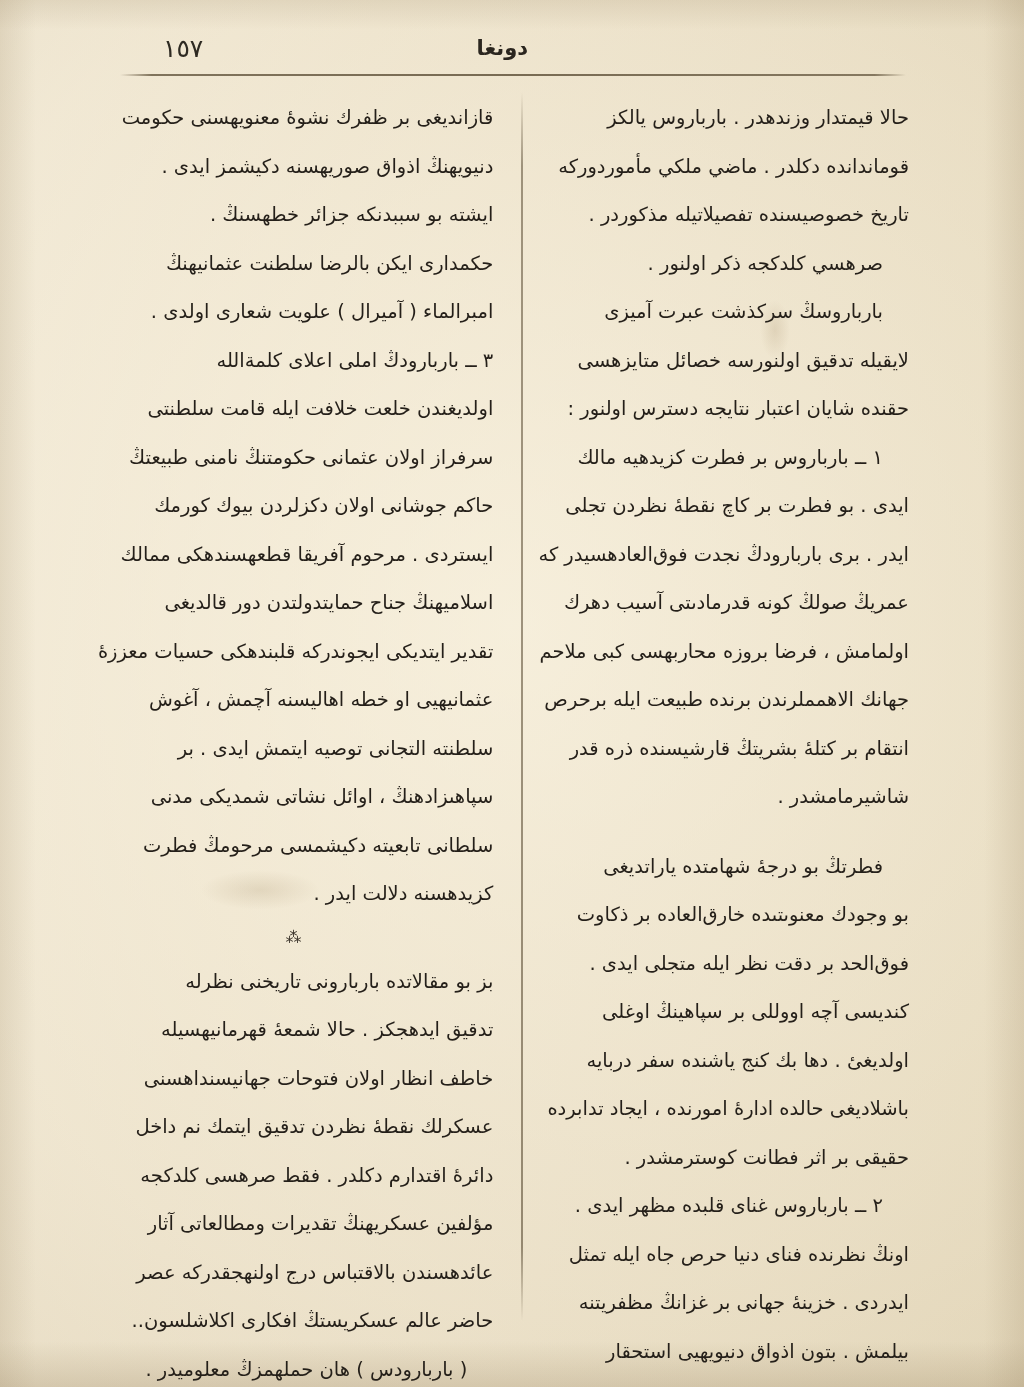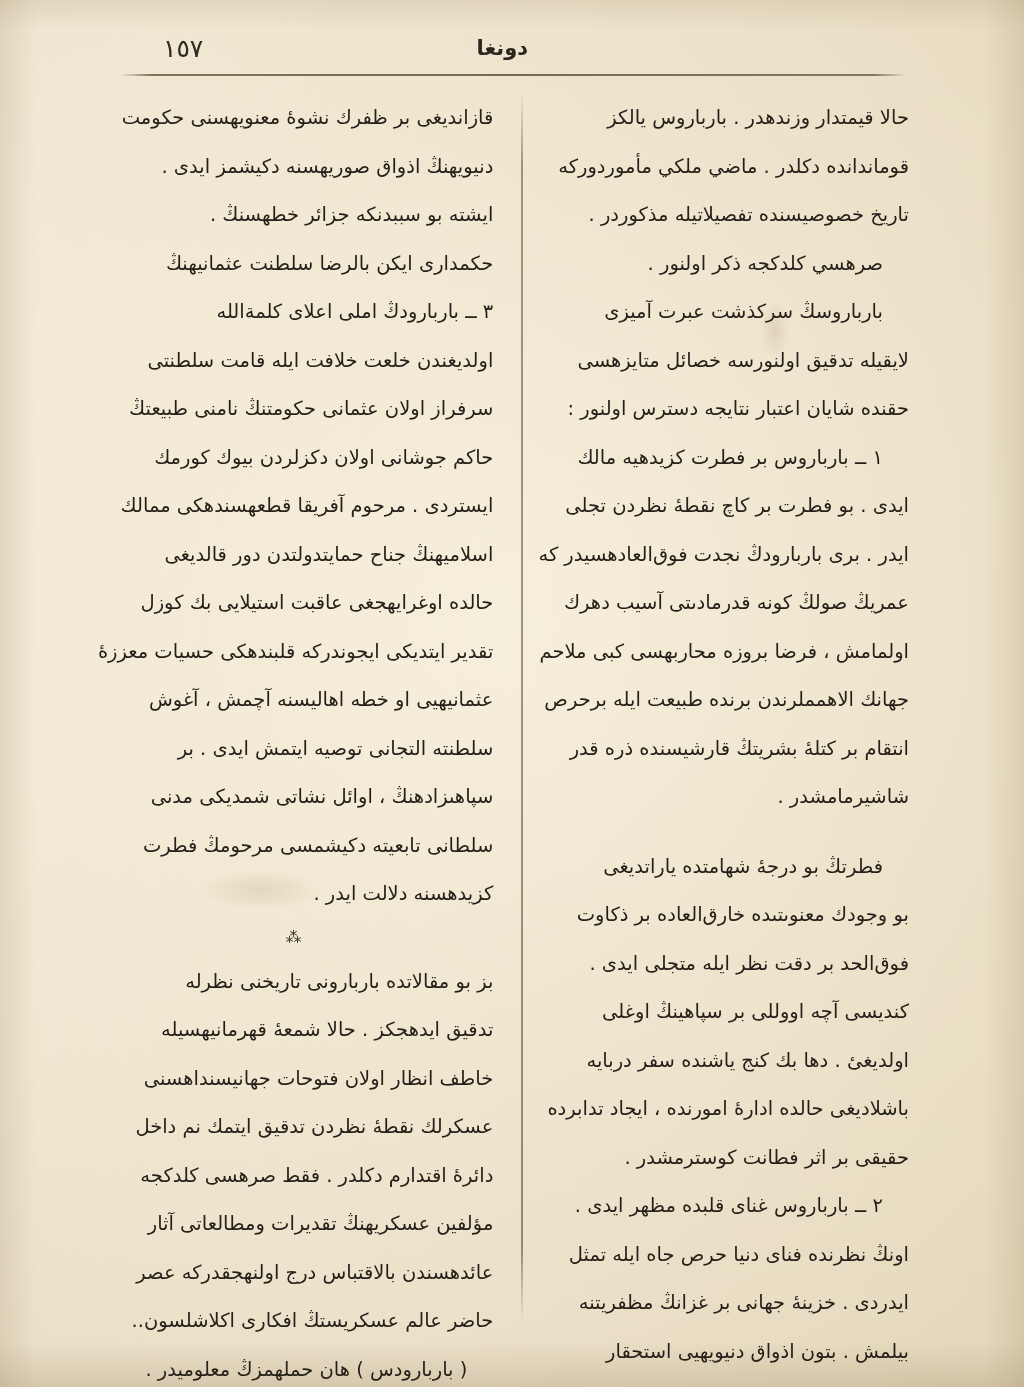--- a/index.html
+++ b/index.html
@@ -183,27 +183,27 @@
       <p class="line">بيلمش . بتون اذواق دنيويهيى استحقار</p>
       <p class="line">ايتمشدر. بزم رندانهدنزدكل، رزم جهانيكيرانهدن</p>
 
     </div>
 
     <div class="col">
       <p class="line">قازانديغى بر ظفرك نشوهٔ معنويهسنى حكومت</p>
       <p class="line">دنيويهنڭ اذواق صوريهسنه دكيشمز ايدى .</p>
       <p class="line">ايشته بو سببدنكه جزائر خطهسنڭ .</p>
       <p class="line">حكمدارى ايكن بالرضا سلطنت عثمانيهنڭ</p>
+      <p class="line">امبرالماء ( آميرال ) علويت شعارى اولدى .</p>
       <p class="line">٣ ــ باربارودڭ املى اعلاى كلمةالله</p>
       <p class="line">اولديغندن خلعت خلافت ايله قامت سلطنتى</p>
       <p class="line">سرفراز اولان عثمانى حكومتنڭ نامنى طبيعتڭ</p>
       <p class="line">حاكم جوشانى اولان دكزلردن بيوك كورمك</p>
       <p class="line">ايستردى . مرحوم آفريقا قطعهسندهكى ممالك</p>
       <p class="line">اسلاميهنڭ جناح حمايتدولتدن دور قالديغى</p>
-      <p class="line">حالده اوغرايهجغى عاقبت استيلايى بك كوزل</p>
       <p class="line">تقدير ايتديكى ايجوندركه قلبندهكى حسيات معززهٔ</p>
       <p class="line">عثمانيهيى او خطه اهاليسنه آچمش ، آغوش</p>
       <p class="line">سلطنته التجانى توصيه ايتمش ايدى . بر</p>
       <p class="line">سپاهىزادهنڭ ، اوائل نشاتى شمديكى مدنى</p>
       <p class="line">سلطانى تابعيته دكيشمسى مرحومڭ فطرت</p>
       <p class="line">كزيدهسنه دلالت ايدر .</p>
       <p class="ornament">⁂</p>
       <p class="line">بز بو مقالاتده باربارونى تاريخنى نظرله</p>
       <p class="line">تدقيق ايدهجكز . حالا شمعهٔ قهرمانيهسيله</p>
       <p class="line">خاطف انظار اولان فتوحات جهانيسنداهسنى</p>

